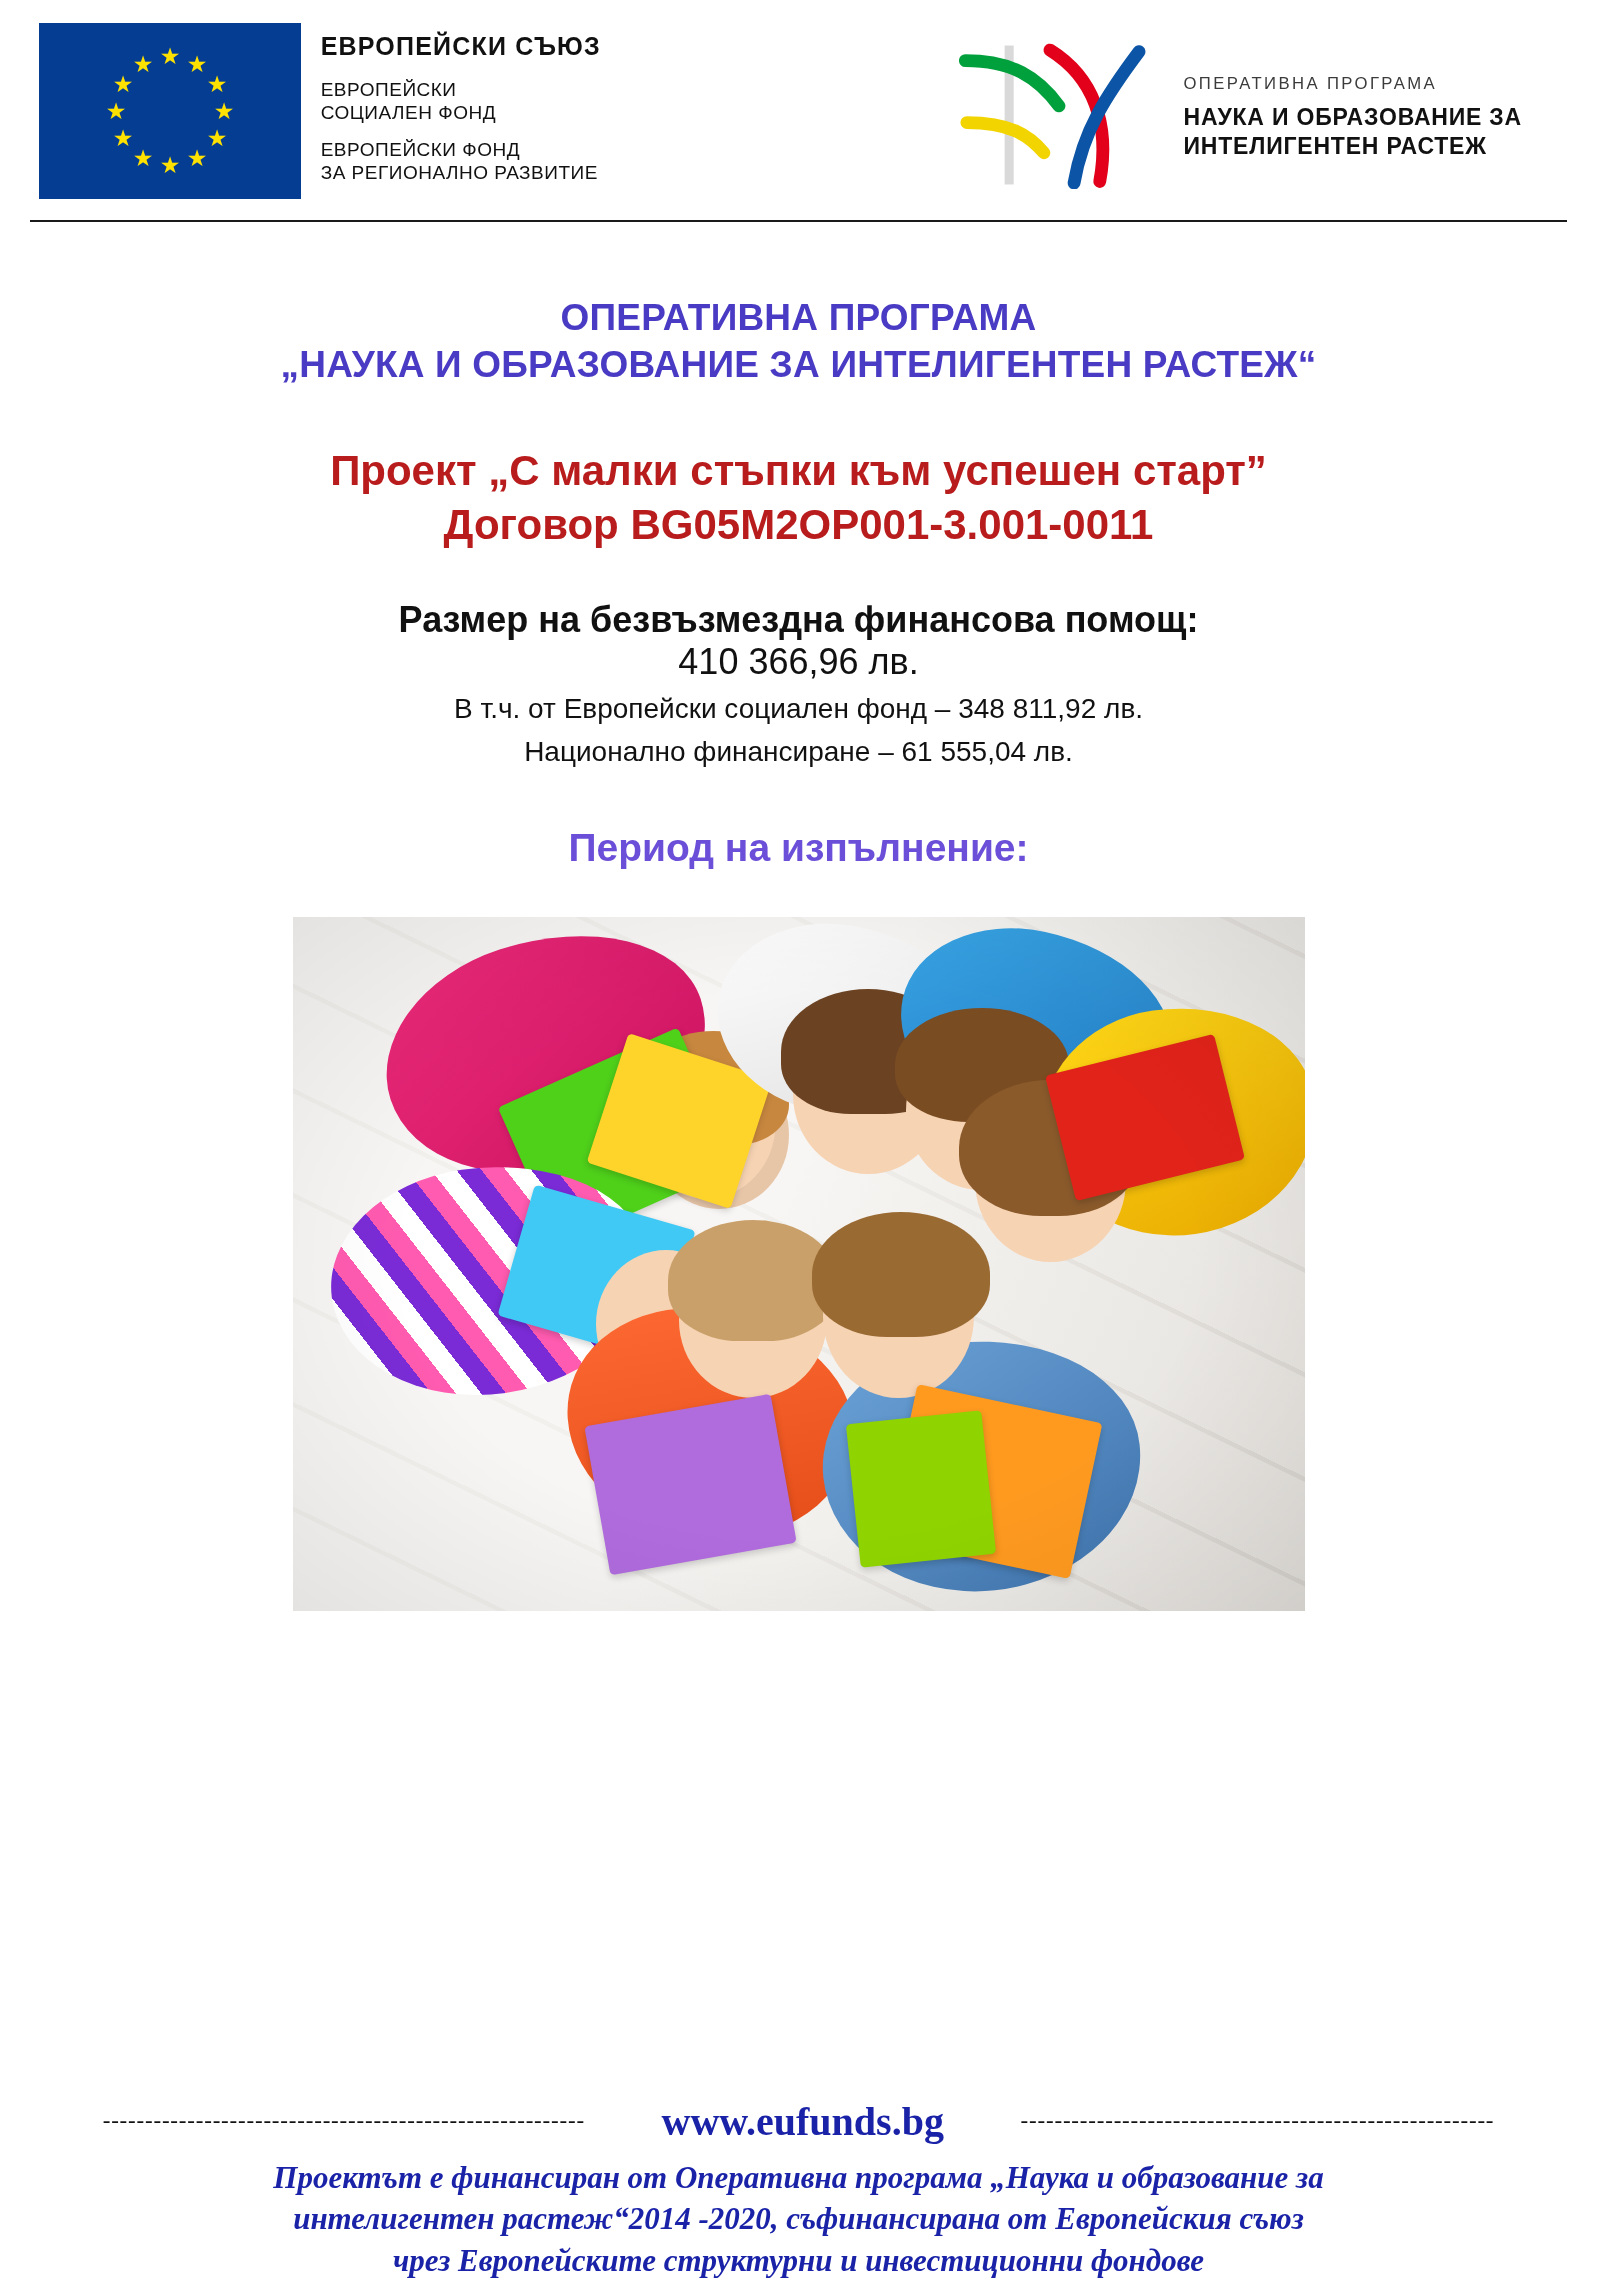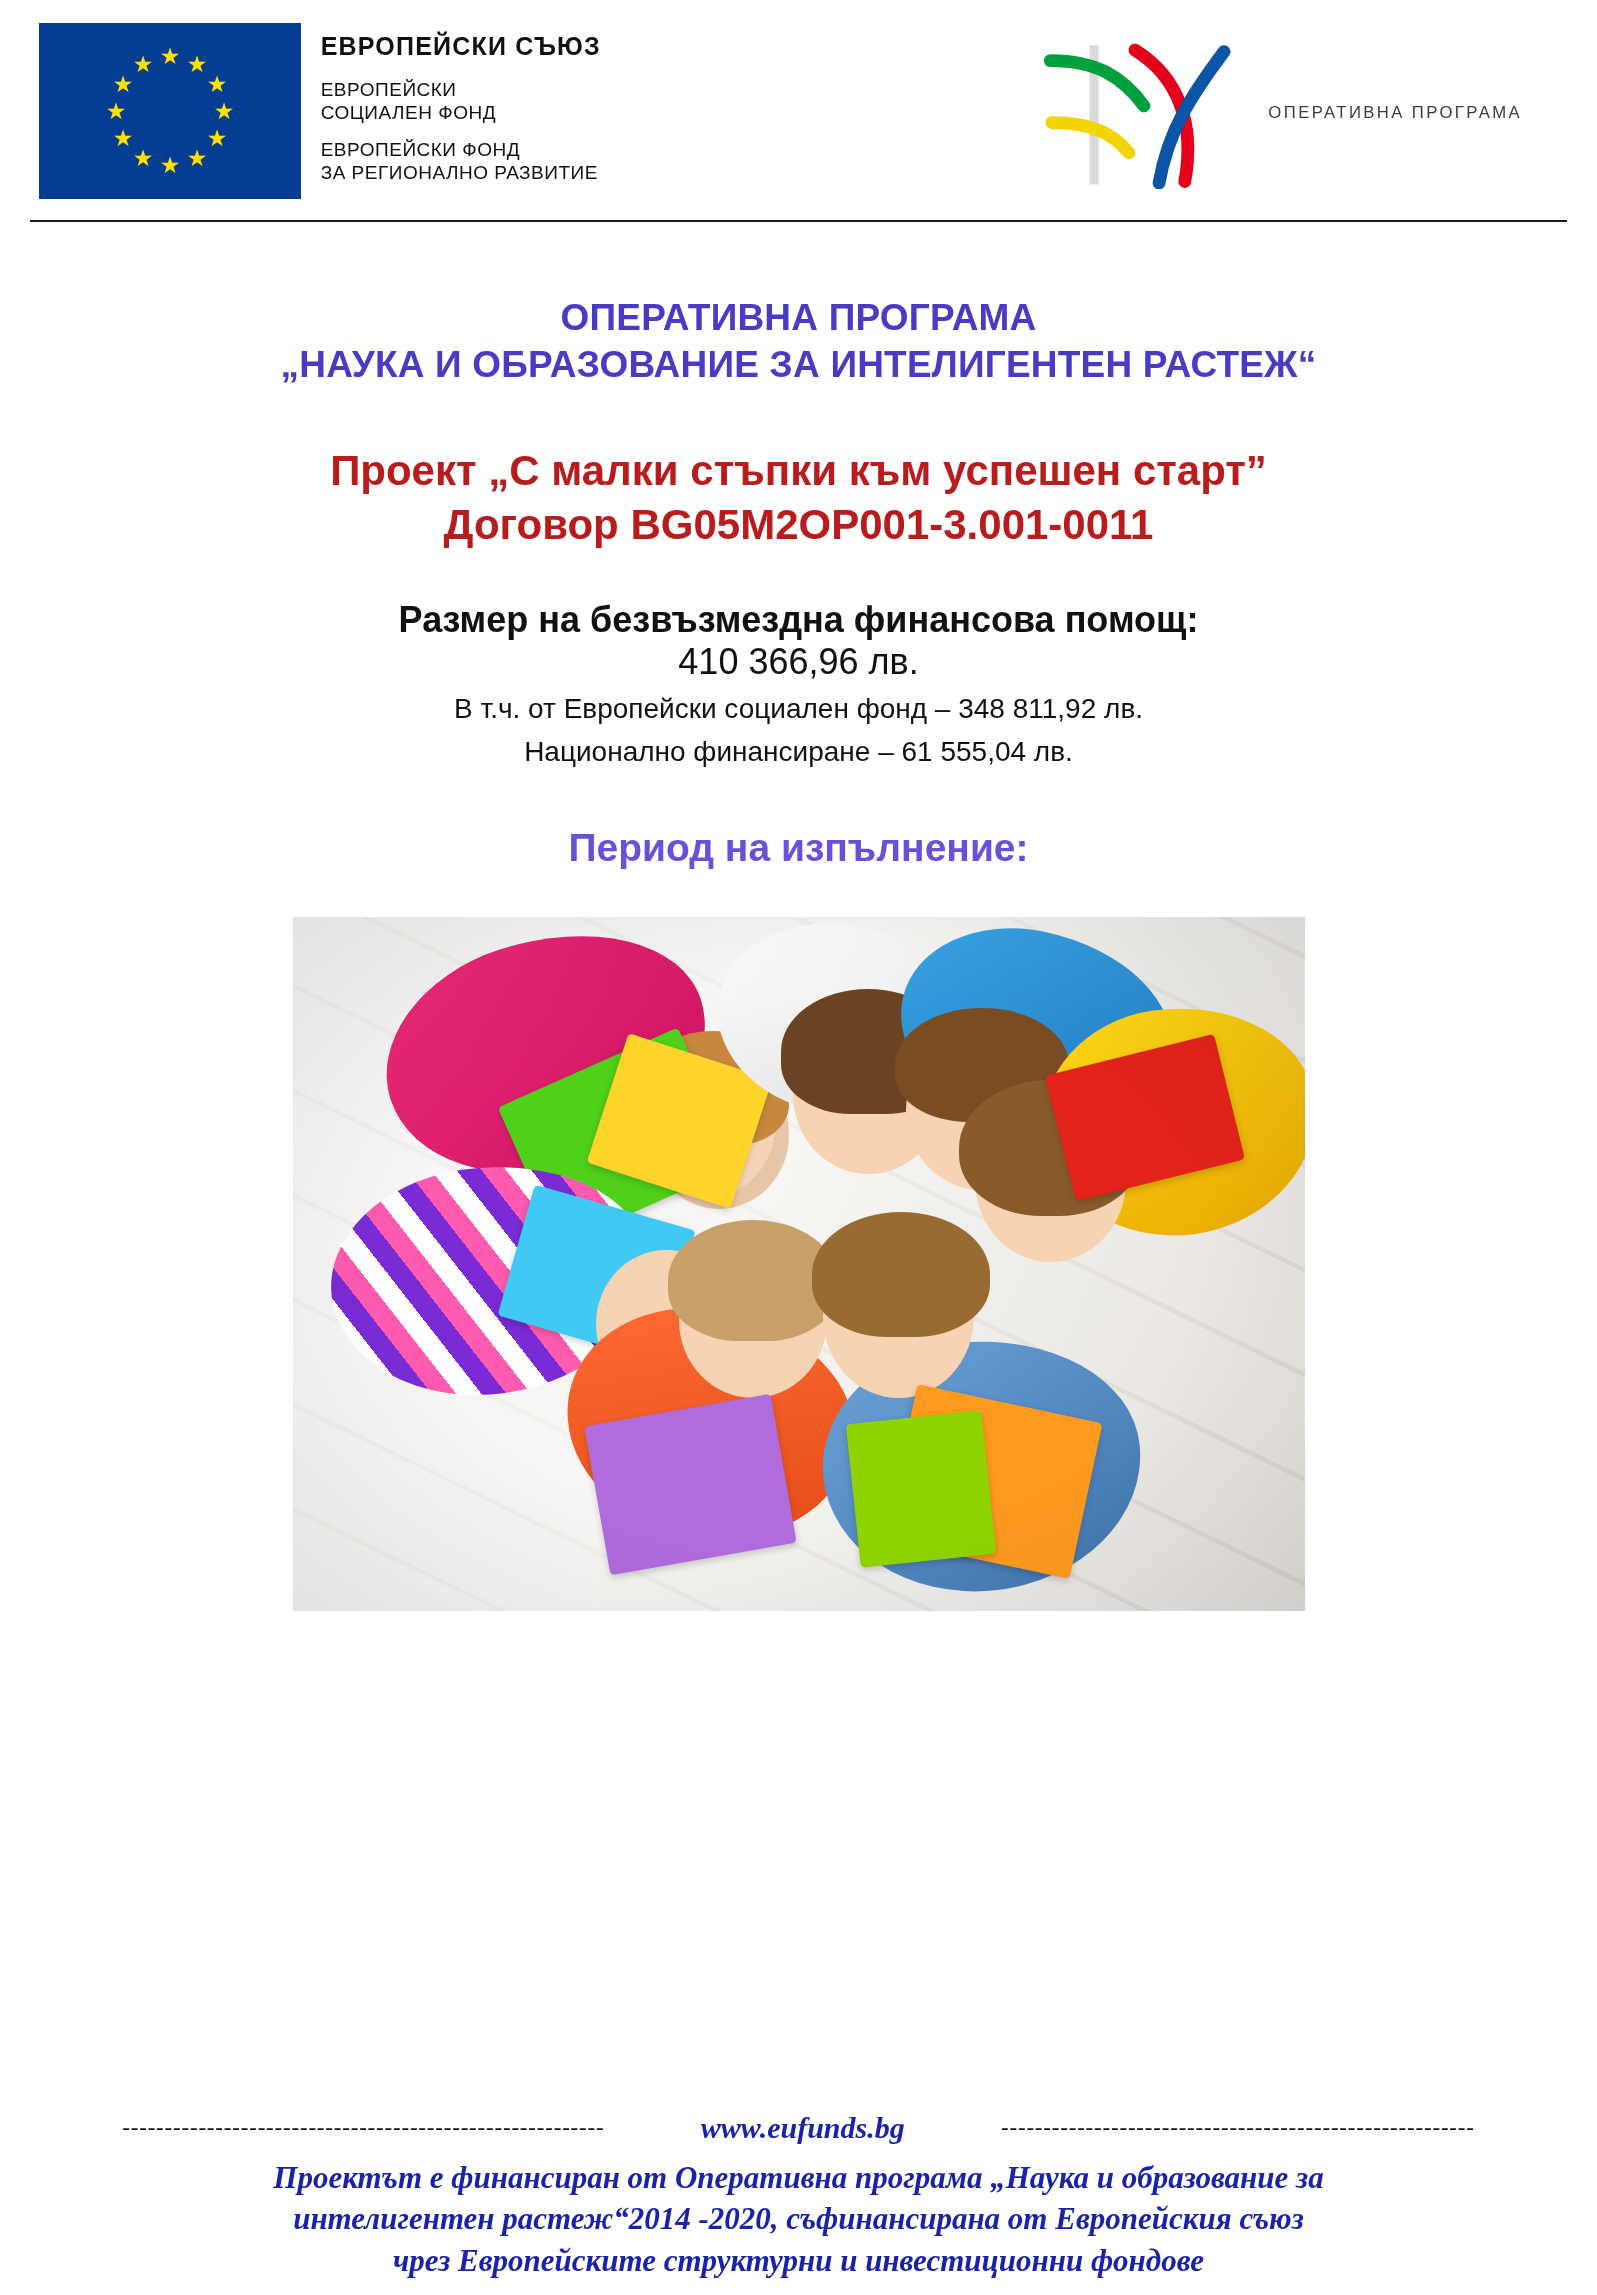--- a/index.html
+++ b/index.html
@@ -203,23 +203,22 @@
     flex: 1 1 auto;
     overflow: hidden;
     white-space: nowrap;
     font-size: 23px;
     color: #111;
     letter-spacing: 0.8px;
   }
   .site {
     flex: 0 0 auto;
     color: #1a23a8;
-    font-size: 30px;
-    font-weight: bold;
-    font-style: italic;
+    font-size: 40px;
+    font-weight: bold;
     font-family: "Liberation Serif", serif;
     text-align: right;
   }
   .footer-text {
     margin-top: 12px;
     color: #1a23a8;
     font-family: "Liberation Serif", serif;
     font-weight: bold;
     font-style: italic;
     font-size: 31px;
@@ -267,20 +266,24 @@
         <rect x="60" y="6" width="12" height="184" fill="#d9d9d9"></rect>
         <path d="M8 26 C70 26 104 48 132 86" stroke="#00a03c" stroke-width="17" fill="none" stroke-linecap="round"></path>
         <path d="M10 108 C66 108 92 124 112 148" stroke="#f2d400" stroke-width="17" fill="none" stroke-linecap="round"></path>
         <path d="M120 12 C178 48 200 110 186 186" stroke="#e2001a" stroke-width="17" fill="none" stroke-linecap="round"></path>
         <path d="M238 14 C196 70 164 118 152 188" stroke="#0b54a6" stroke-width="17" fill="none" stroke-linecap="round"></path>
         <path d="M176 16 C206 62 214 122 206 186" stroke="#0b54a6" stroke-width="15" fill="none" stroke-linecap="round" opacity="0.0"></path>
       </svg>
     </div>
     <div class="op-texts">
       <div class="op-small">ОПЕРАТИВНА ПРОГРАМА</div>
+      <div class="op-big">
+        <div>НАУКА И ОБРАЗОВАНИЕ ЗА</div>
+        <div>ИНТЕЛИГЕНТЕН РАСТЕЖ</div>
+      </div>
     </div>
   </div>
 
   <div class="header-rule"></div>
 </div>
 
 <div class="content">
 
   <div class="op-name">
     <div>ОПЕРАТИВНА ПРОГРАМА</div>

